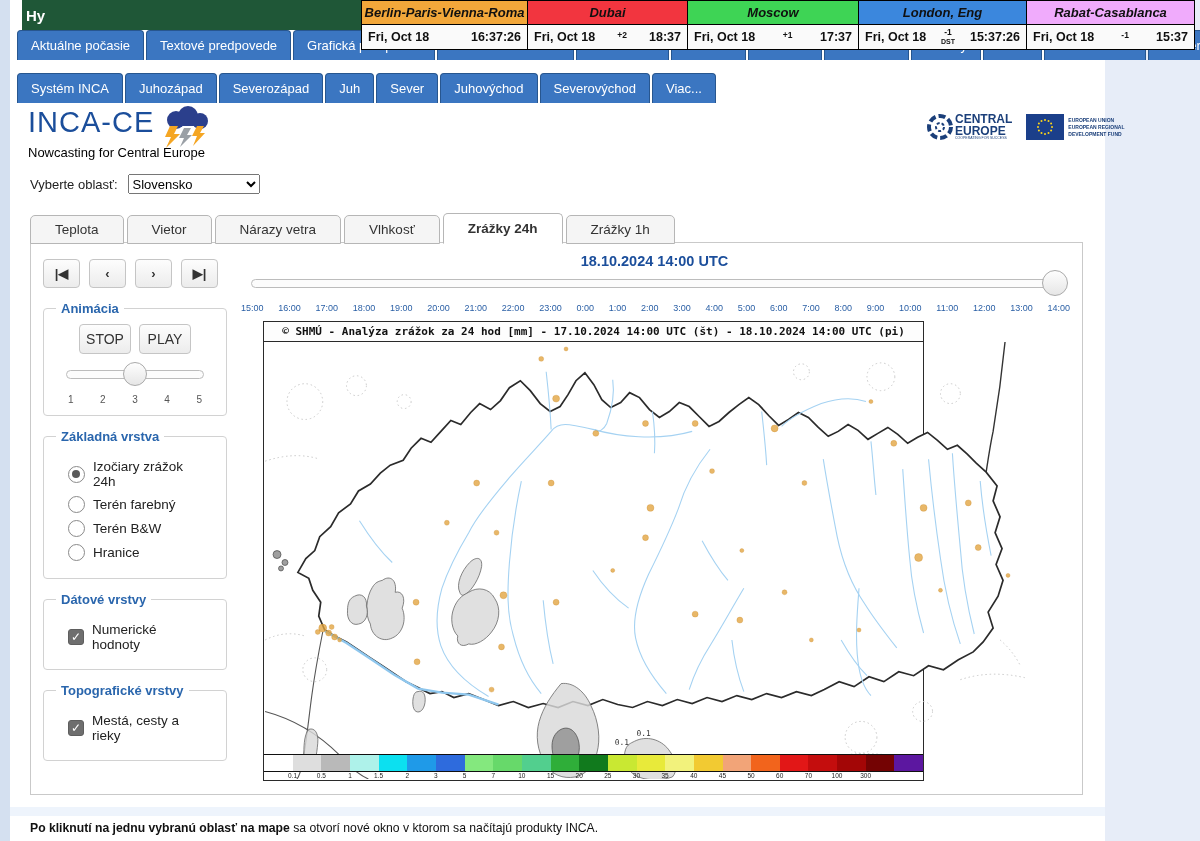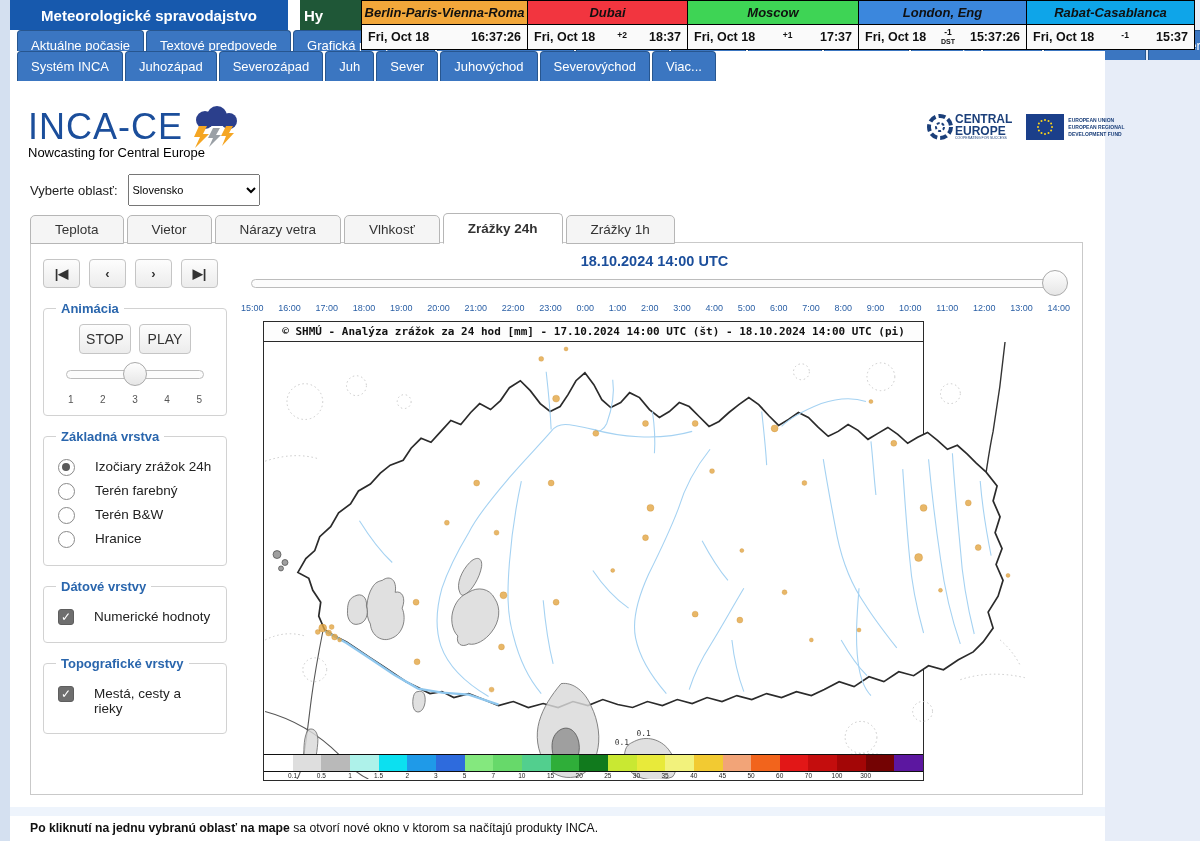--- a/index.html
+++ b/index.html
@@ -33,33 +33,33 @@
                 font-weight:bold; font-size:12.5px; color:#101010; padding:0 6px; }
   .clock-date { white-space:nowrap; }
   .clock-mid { flex:1; text-align:center; line-height:0.8; }
   .off-sup { font-size:8.5px; vertical-align:top; display:inline-block; }
   .off-sub { font-size:7px; display:block; }
   .clock-t { white-space:nowrap; }
 
   
   .logo { position:absolute; left:28px; top:106px; }
   .logo-row { display:flex; align-items:flex-start; }
-  .logo-title { color:#1b4e9b; font-size:36px; letter-spacing:1px; }
+  .logo-title { color:#1b4e9b; font-size:29px; letter-spacing:1px; }
   .logo-sub { color:#000000; font-size:13px; margin-top:-3px; }
   .partners { position:absolute; left:925px; top:112px; display:flex; gap:14px; align-items:center; }
   .ce-logo { display:flex; align-items:center; }
   .ce-text { color:#1b3f7a; font-weight:bold; font-size:12px; line-height:1; }
   .ce-tag { font-size:3.5px; font-weight:normal; }
   .eu-logo { display:flex; gap:4px; align-items:center; }
   .eu-text { color:#1b3f7a; font-weight:bold; font-size:5px; line-height:1.4; }
 
   
   .region-row { position:absolute; left:30px; top:174px; display:flex; align-items:center; gap:10px;
                 font-size:13px; color:#222; }
-  .region-row select { width:132px; height:32px; font-size:11px; }
+  .region-row select { width:132px; height:20px; font-size:13px; }
 
   
   .tabbar { position:absolute; left:30px; top:213px; display:flex; gap:3px; align-items:flex-end; z-index:5; }
   .ptab { height:29px; padding:0 24px; display:flex; align-items:center; font-size:13.5px; color:#333;
           background:#f5f5f5; border:1px solid #b6b6b6; border-radius:5px 5px 0 0; cursor:pointer; }
   .ptab.active { font-weight:bold; background:#fff; height:31px; border-bottom:1px solid #fff;
                  position:relative; z-index:6; }
 
   
   .panel { position:absolute; left:30px; top:242px; width:1053px; height:553px; background:#fff;
@@ -72,21 +72,21 @@
   fieldset { border:1px solid #d2d2d2; border-radius:4px; margin:13px 2px 0 2px; padding:8px 8px 10px 8px; }
   legend { color:#2a66ad; font-weight:bold; font-size:13px; padding:0 5px; margin-left:4px; }
   .play-row { display:flex; gap:8px; justify-content:center; }
   .play-btn { width:52px; height:30px; border:1px solid #c5c5c5; border-radius:4px;
               background:linear-gradient(#fdfdfd,#ececec); font-size:14px; color:#333; cursor:pointer; }
   .slider-wrap { position:relative; margin:16px 14px 4px 14px; height:18px; }
   .slider-track { height:9px; border:1px solid #bcbcbc; border-radius:6px; background:#fcfcfc; }
   .slider-handle { position:absolute; width:24px; height:24px; border-radius:50%; border:1px solid #aaa;
                    background:linear-gradient(#fefefe,#e6e6e6); top:-8px; cursor:pointer; }
   .ticks { display:flex; justify-content:space-between; margin:6px 16px 0 16px; font-size:10px; color:#555; }
-  .opt { display:flex; align-items:flex-start; gap:20px; margin:7px 6px; font-size:13.5px; color:#222; cursor:pointer; }
+  .opt { display:flex; align-items:center; gap:8px; margin:7px 16px; font-size:13.5px; color:#222; cursor:pointer; }
   .radio { width:17px; height:17px; border-radius:50%; border:1.5px solid #8a8a8a; background:#fff; flex:none; position:relative; }
   .radio.on::after { content:""; position:absolute; left:3px; top:3px; width:8px; height:8px; border-radius:50%; background:#5a5a5a; }
   .cbx { width:16px; height:16px; border-radius:3px; border:1px solid #5e5e5e; background:#6e6e6e; color:#fff;
          font-size:12px; line-height:15px; text-align:center; flex:none; }
   .info-line { font-size:11.5px; color:#333; margin:6px 0; }
   .info-line a { color:#3a7abd; text-decoration:none; }
 
   
   .mapcol { flex:1; padding-left:8px; }
   .map-date { text-align:center; color:#1b4e9b; font-weight:bold; font-size:14.5px; margin-top:2px; }
@@ -108,40 +108,39 @@
   .blue-band { position:absolute; left:10px; top:807px; width:1095px; height:9px; background:#eef4fc; }
   .footer { position:absolute; left:30px; top:821px; font-size:12.2px; color:#111; }
 </style>
 </head>
 <body>
 
 <div class="strip-left"></div>
 <div class="strip-right"></div>
 
 <div class="topbar">
-  <div class="topbar-blue">Meteorologické spravodajstvo</div>
   <div class="topbar-gap"></div>
   <div class="topbar-green">Hy</div>
 </div>
 
 <div class="navrow" style="top:30px" id="navrow1">
     <span class="nav-tab">Aktuálne počasie</span>
     <span class="nav-tab">Textové predpovede</span>
     <span class="nav-tab">Grafická predpoveď</span>
     <span class="nav-tab">Letecké informácie</span>
     <span class="nav-tab">EPSGRAM</span>
     <span class="nav-tab">ALADIN</span>
     <span class="nav-tab">A-LAEF</span>
     <span class="nav-tab">Bratislava</span>
     <span class="nav-tab">Radary</span>
     <span class="nav-tab">Ozón</span>
     <span class="nav-tab">Rádioaktivita</span>
     <span class="nav-tab">Kamery</span>
   </div>
-<div class="navrow" style="top:51px" id="navrow2">
+<div class="navrow" style="top:73px" id="navrow2">
     <span class="nav-tab">Systém INCA</span>
     <span class="nav-tab">Juhozápad</span>
     <span class="nav-tab">Severozápad</span>
     <span class="nav-tab">Juh</span>
     <span class="nav-tab">Sever</span>
     <span class="nav-tab">Juhovýchod</span>
     <span class="nav-tab">Severovýchod</span>
     <span class="nav-tab">Viac...</span>
   </div>
 
@@ -172,21 +171,21 @@
     </div>
     <div class="clock" style="flex: 0 0 169px;">
       <div class="clock-label" style="background: rgb(59, 135, 221);">London, Eng</div>
       <div class="clock-time">
         <span class="clock-date">Fri, Oct 18</span>
         <span class="clock-mid"><span class="off-sup">-1</span><span class="off-sub">DST</span></span>
         <span class="clock-t">15:37:26</span>
       </div>
     </div>
     <div class="clock" style="flex: 0 0 169px;">
-      <div class="clock-label" style="background: #0ea5e9;">Rabat-Casablanca</div>
+      <div class="clock-label" style="background: #f0abfc;">Rabat-Casablanca</div>
       <div class="clock-time">
         <span class="clock-date">Fri, Oct 18</span>
         <span class="clock-mid"><span class="off-sup">-1</span></span>
         <span class="clock-t">15:37</span>
       </div>
     </div>
   </div>
 
 <div class="logo">
   <div class="logo-row">

